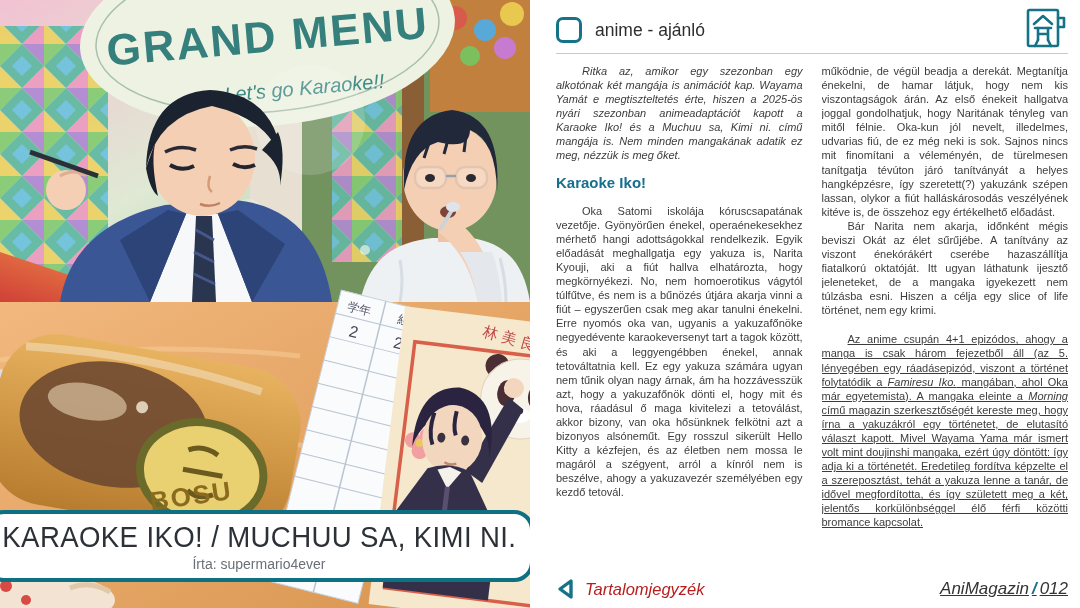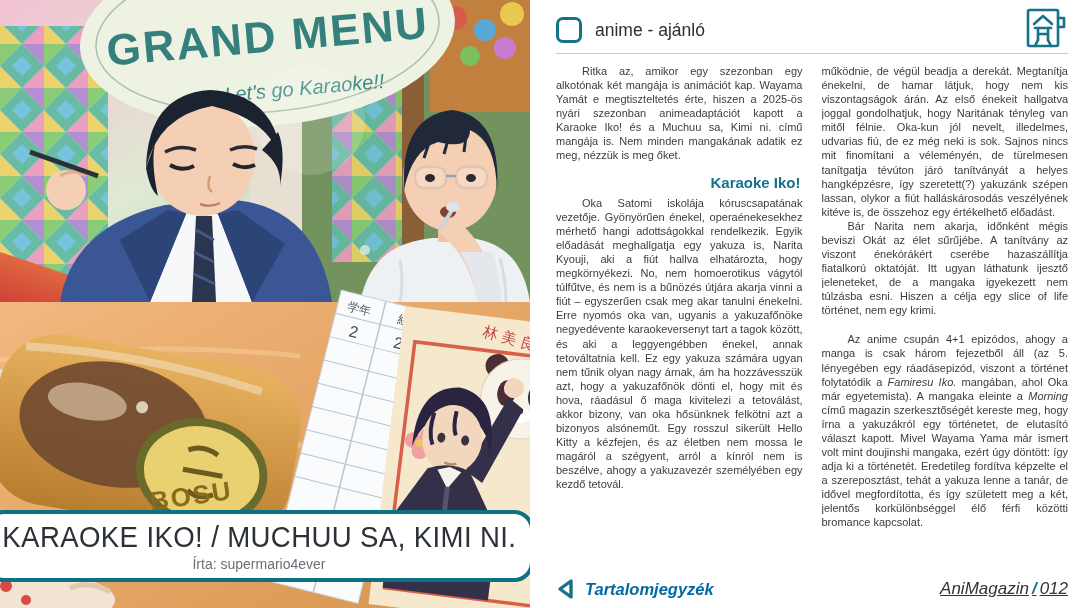--- a/index.html
+++ b/index.html
@@ -21,30 +21,30 @@
   .header-row{display:flex;align-items:center;gap:13px;padding-top:17px;}
   .cat-box{width:20px;height:20px;border:3.5px solid #157387;border-radius:7px;flex:0 0 auto;}
   .cat-label{font-size:17.5px;color:#2d2d2d;}
   .header-rule{border:none;border-top:1px solid #c9c9c9;margin:10px 0 0 0;}
   .stamp{position:absolute;top:5px;right:0px;}
 
   .columns{position:absolute;left:0;right:0;top:64px;bottom:44px;display:flex;gap:19px;}
   .col{flex:1;overflow:hidden;font-size:11px;line-height:1.28;color:#3c3c3c;text-align:justify;}
   .col p{margin:0;}
   .indent{text-indent:26px;}
-  .intro{}
-  .section-heading{font-size:15px;font-weight:bold;color:#166f8d;text-align:right;
-                   margin:10px 2px 4px 0;}
-  .space-before{margin-top:15px !important;}
+  .intro{font-style:italic;}
+  .section-heading{font-size:15px;font-weight:bold;color:#166f8d;text-align:left;
+                   margin:10px 2px 12px 0;}
+  .space-before{margin-top:15px !important;text-decoration:underline;}
   .it{font-style:italic;}
 
   .footer{position:absolute;left:0;right:0;bottom:8px;display:flex;align-items:center;
           justify-content:space-between;}
   .footer-left{display:flex;align-items:center;gap:9px;}
-  .back-label{font-size:16.5px;font-style:italic;color:#0369a1;font-weight:bold;}
+  .back-label{font-size:16.5px;font-style:italic;color:#b91c1c;}
   .pageinfo{font-size:17px;font-style:italic;color:#333333;text-decoration:underline;}
   .pageinfo .sep{color:#157387;font-weight:bold;padding:0 3px;}
 </style>
 </head>
 <body>
 
 <div class="page">
 
   <div class="cover">
     <svg width="530" height="608" viewBox="0 0 530 608" preserveAspectRatio="none">

